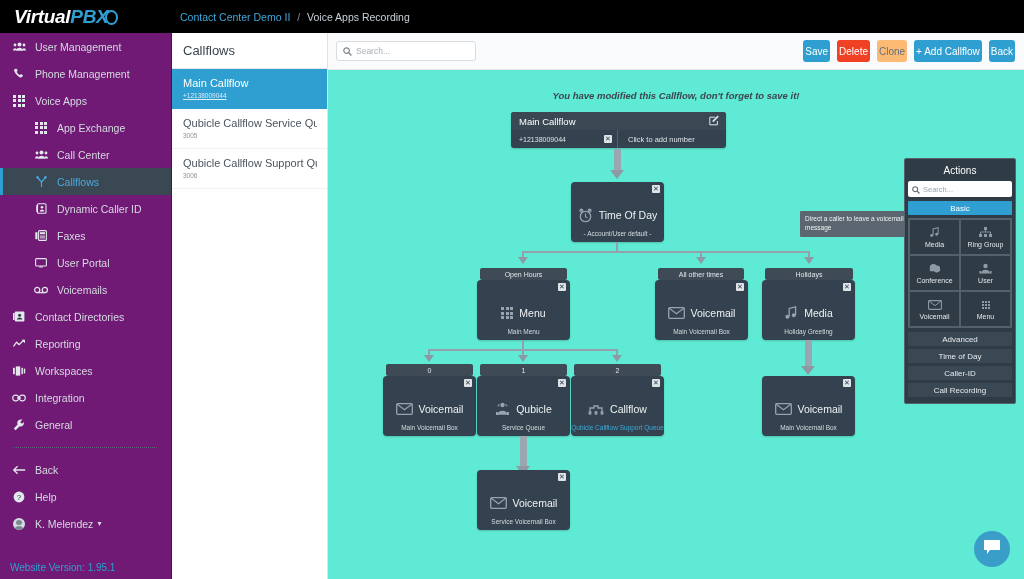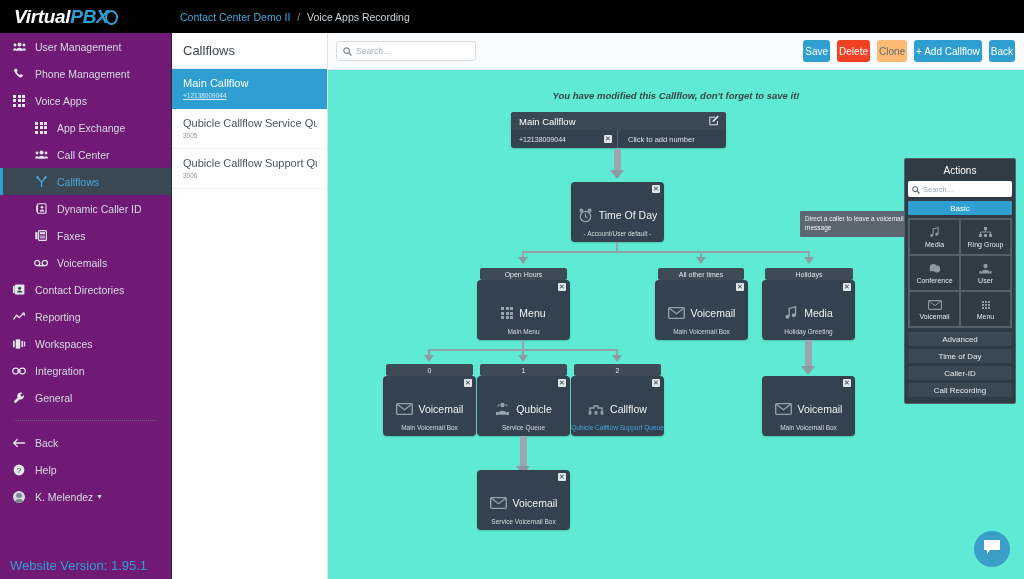--- a/index.html
+++ b/index.html
@@ -48,21 +48,21 @@
   .nav-ico {
     width: 18px; min-width: 18px; margin-right: 7px; display: inline-flex;
     align-items: center; justify-content: center; color: #e3e8ec;
   }
   .nav-item.active .nav-ico { color: #4ba8dd; }
   .nav-ico svg { display: block; }
   .nav-divider {
     margin: 9px 14px 8px 14px; border-top: 1px dotted #5c6873;
   }
   .nav-version {
-    position: absolute; left: 10px; bottom: 6px; font-size: 13px; color: #2e9fd0;
+    position: absolute; left: 10px; bottom: 6px; font-size: 10px; color: #2e9fd0;
   }
   .avatar-dot {
     width: 12px; height: 12px; border-radius: 50%; background: #d5dbe0;
     display: inline-block; position: relative; overflow: hidden;
   }
   .avatar-dot::after {
     content: ""; position: absolute; left: 3px; top: 2px; width: 6px; height: 5px;
     border-radius: 50%; background: #7c8892;
   }
   .avatar-dot::before {
@@ -357,20 +357,29 @@
             <rect x=".3" y="2.2" width="2.2" height="7" fill="currentColor"></rect>
             <rect x="3.6" y=".6" width="7.8" height="9.8" rx="1" stroke="currentColor" stroke-width="1.1" fill="none"></rect>
             <rect x="5" y="2.2" width="5" height="2" fill="currentColor"></rect>
             <rect x="5" y="5.6" width="5" height="1" fill="currentColor"></rect>
             <rect x="5" y="7.4" width="5" height="1" fill="currentColor"></rect>
           </svg>
         </span>
       <span>Faxes</span>
     </div>
 
+    <div class="nav-item sub">
+      <span class="nav-ico">
+          <svg width="12" height="10" viewBox="0 0 12 10">
+            <rect x=".6" y=".6" width="10.8" height="7.4" rx="1" stroke="currentColor" stroke-width="1.1" fill="none"></rect>
+            <rect x="4.2" y="8.4" width="3.6" height="1.1" fill="currentColor"></rect>
+          </svg>
+        </span>
+      <span>User Portal</span>
+    </div>
 
     <div class="nav-item sub">
       <span class="nav-ico">
           <svg width="14" height="8" viewBox="0 0 14 8">
             <circle cx="3.2" cy="4" r="2.6" stroke="currentColor" stroke-width="1.2" fill="none"></circle>
             <circle cx="10.8" cy="4" r="2.6" stroke="currentColor" stroke-width="1.2" fill="none"></circle>
             <rect x="3.2" y="6.1" width="7.6" height="1.2" fill="currentColor"></rect>
           </svg>
         </span>
       <span>Voicemails</span>

